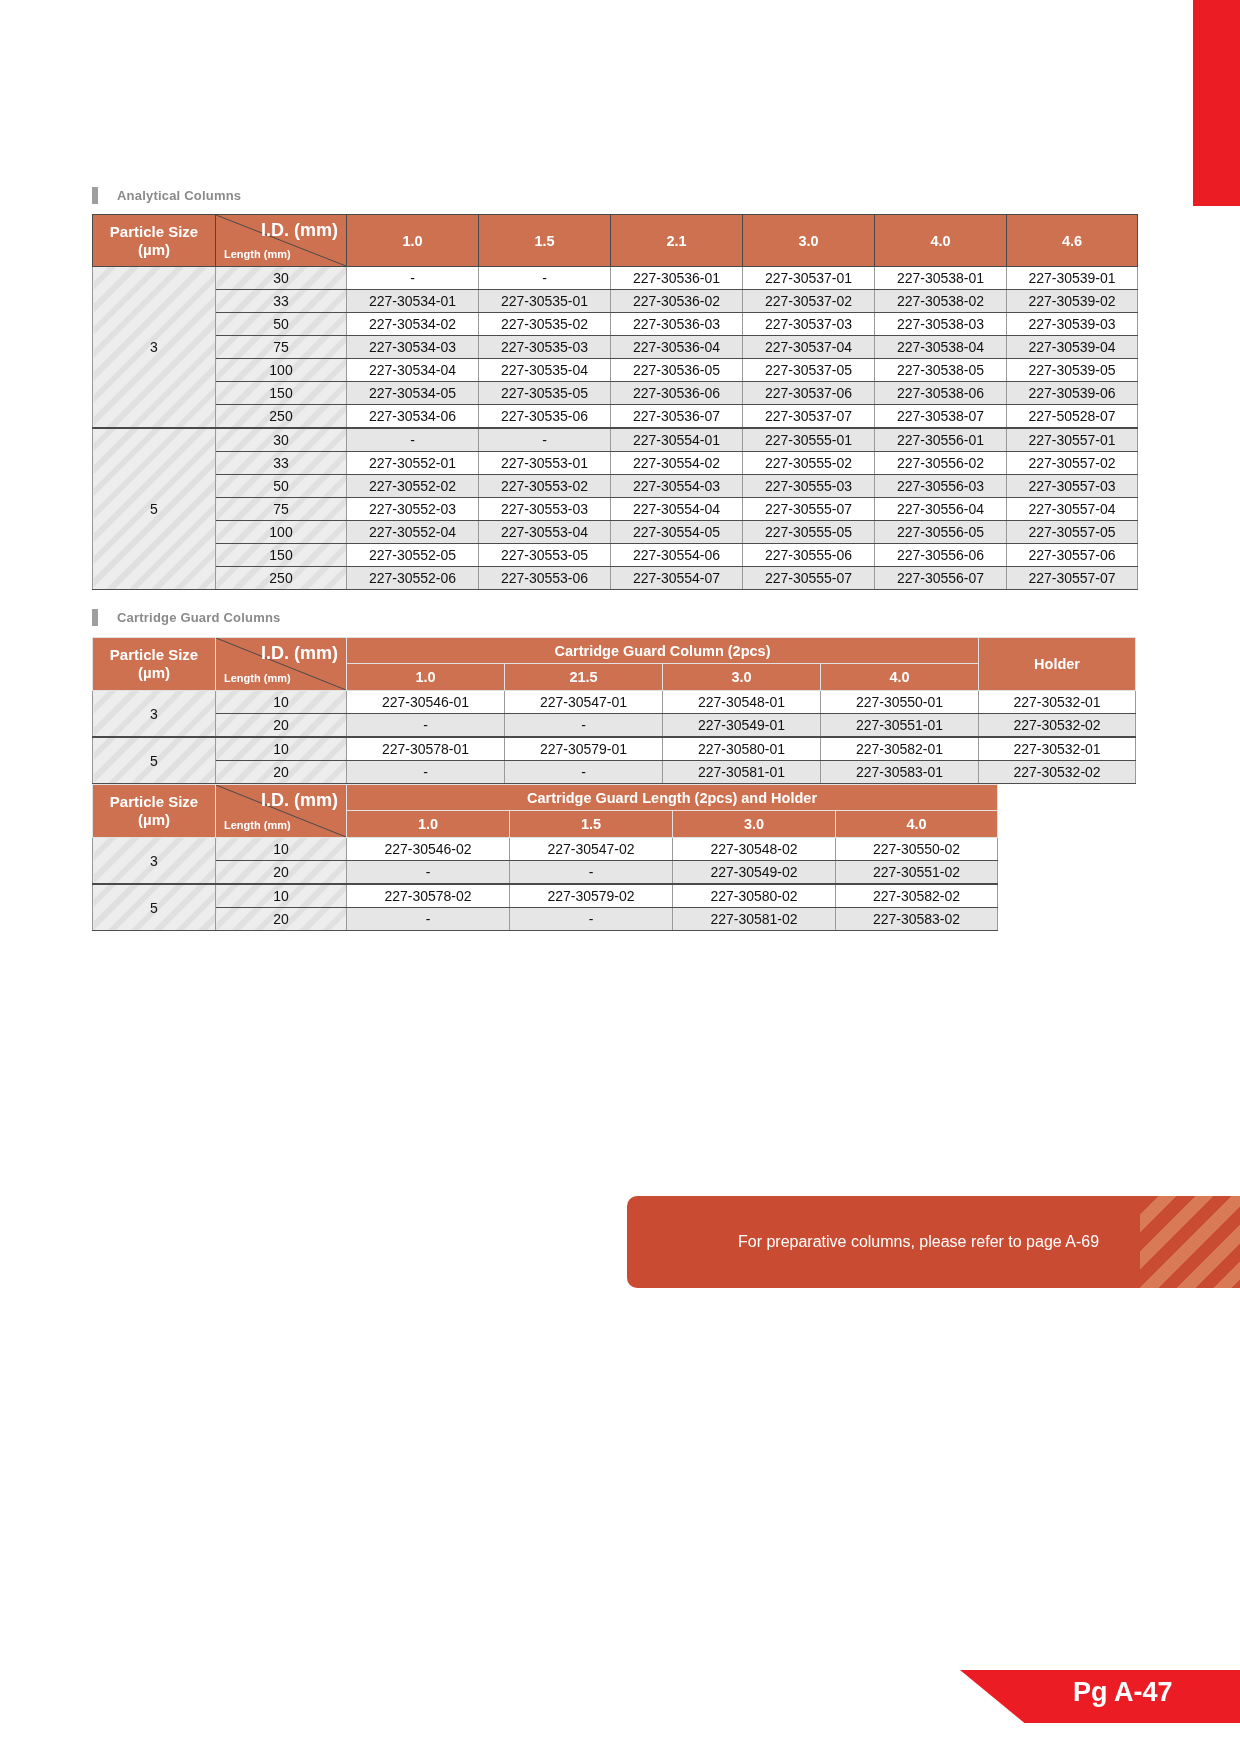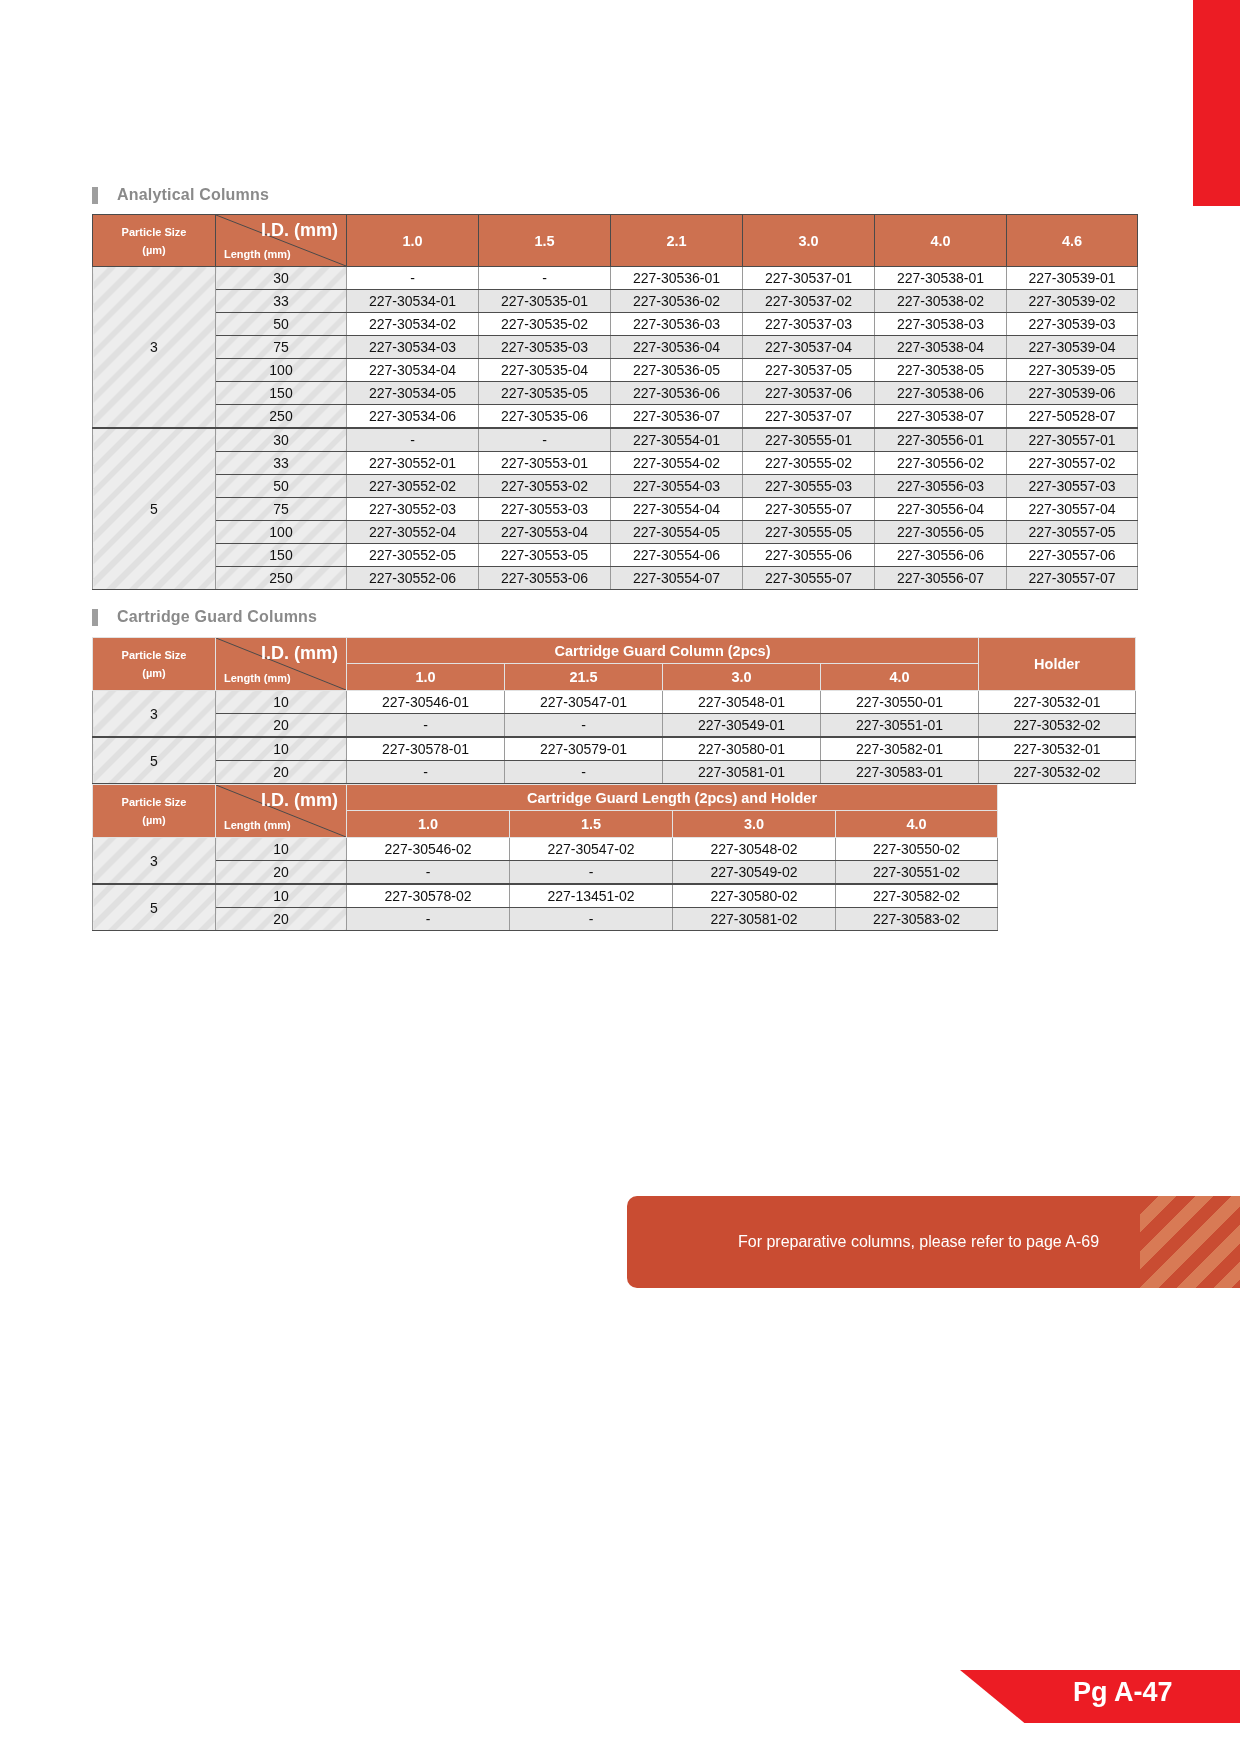--- a/index.html
+++ b/index.html
@@ -5,40 +5,40 @@
   html,body{margin:0;padding:0;background:#fff;}
   body{font-family:"Liberation Sans", sans-serif;}
   .page{position:relative;width:1240px;height:1754px;background:#fff;overflow:hidden;}
 
   
   .corner-red{position:absolute;left:1193px;top:0;width:47px;height:206px;background:#EC1C24;}
 
   
   .section-title{position:absolute;left:92px;height:20px;display:flex;align-items:center;}
   .title-bar{display:inline-block;width:6px;height:17px;background:#9e9e9e;margin-right:19px;}
-  .title-text{font-size:16px;font-weight:bold;color:#8a8a8a;letter-spacing:.2px;}
+  .title-text{font-size:13px;font-weight:bold;color:#8a8a8a;letter-spacing:.2px;}
 
   
   table.cat{position:absolute;border-collapse:collapse;table-layout:fixed;font-size:14px;color:#111;
             border:1.5px solid #4a4a4a;}
   table.cat th, table.cat td{padding:0;overflow:hidden;}
   table.cat thead th{background:#CD7150;color:#fff;font-weight:bold;font-size:14.5px;}
   table.analytical thead th{border:1px solid #4a4a4a;}
   table.guard thead th{border:1px solid #e2e2e2;}
   table.analytical thead tr{height:52px;}
   table.guard thead tr.h1{height:26px;}
   table.guard thead tr.h2{height:27px;}
   table.cat tbody td{height:22px;text-align:center;
       border-top:1px solid #4d4d4d;border-bottom:1px solid #4d4d4d;
       border-left:1px solid #9a9a9a;border-right:1px solid #9a9a9a;background:#fff;}
   table.cat tbody tr.alt td{background:#e6e6e6;}
   table.cat tbody td.hatch, table.cat tbody tr.alt td.hatch{
       background:repeating-linear-gradient(135deg,#ededed 0 10px,#e0e0e0 10px 16px);}
   table.cat tbody tr.gsep td{border-top:2px solid #4a4a4a;}
-  th.pcell div{line-height:18px;font-size:11px;}
+  th.pcell div{line-height:18px;font-size:15px;}
   th.corner{position:relative;}
   th.corner svg{position:absolute;left:0;top:0;width:100%;height:100%;}
   th.corner .id-lab{position:absolute;top:5px;right:8px;font-size:18px;}
   th.corner .len-lab{position:absolute;bottom:6px;left:8px;font-size:11px;}
 
   
   .ref-banner{position:absolute;left:627px;top:1196px;width:613px;height:92px;background:#C94C32;
               border-radius:10px 0 0 10px;}
   .ref-banner .stripes{position:absolute;right:0;top:0;width:100px;height:100%;
       background:repeating-linear-gradient(135deg,#C94C32 0 13px,#D87A55 13px 26px);}
@@ -347,21 +347,21 @@
           <td class="hatch">20</td>
           <td class="part">-</td>
           <td class="part">-</td>
           <td class="part">227-30549-02</td>
           <td class="part">227-30551-02</td>
         </tr>
         <tr class="gsep">
           <td class="hatch" rowspan="2">5</td>
           <td class="hatch">10</td>
           <td class="part">227-30578-02</td>
-          <td class="part">227-13451-02</td>
+          <td class="part">227-30579-02</td>
           <td class="part">227-30580-02</td>
           <td class="part">227-30582-02</td>
         </tr>
         <tr class="alt">
           <td class="hatch">20</td>
           <td class="part">-</td>
           <td class="part">-</td>
           <td class="part">227-30581-02</td>
           <td class="part">227-30583-02</td>
         </tr>

